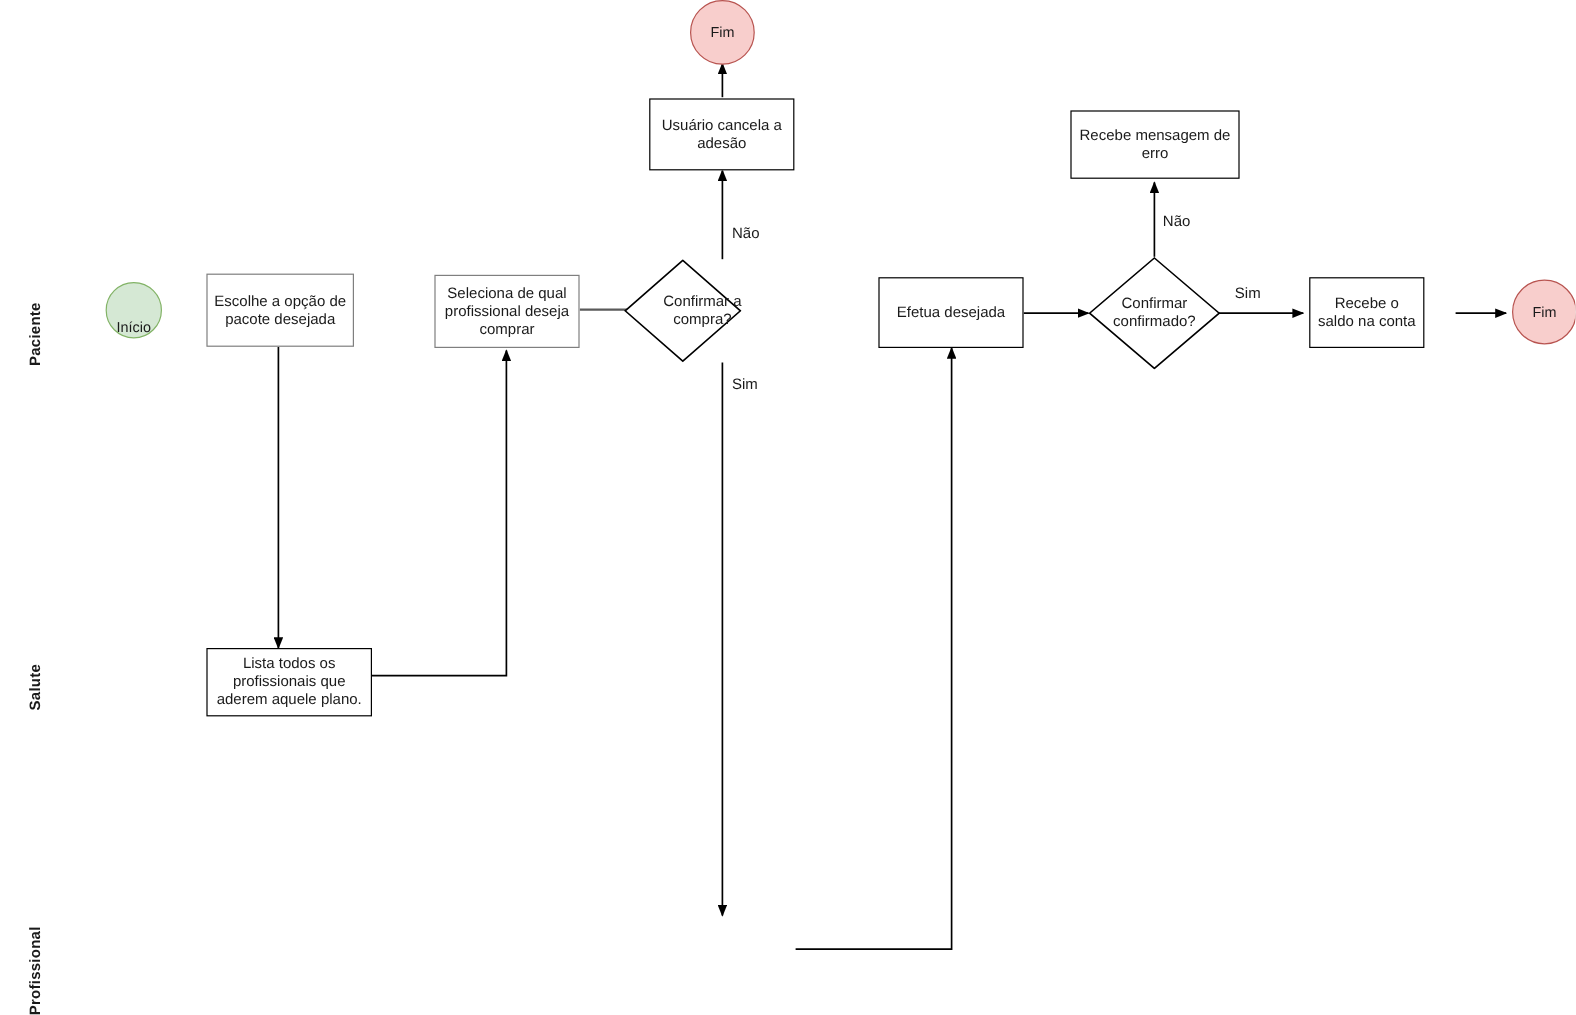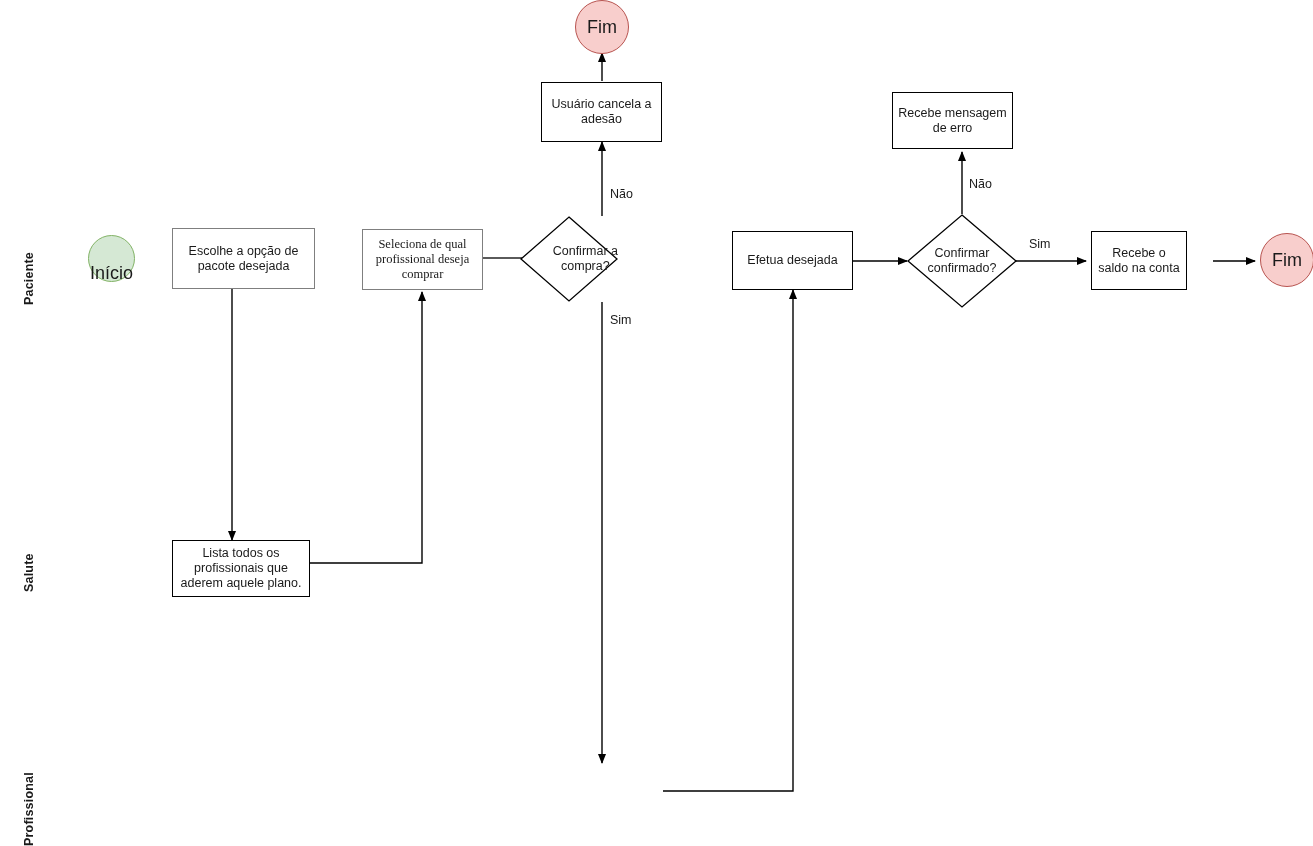--- a/index.html
+++ b/index.html
@@ -41,21 +41,21 @@
   .node.process {
     background: #ffffff;
     border: 1.6px solid #7f7f7f;
     padding: 2px 4px;
   }
   .node.process.thin {
     border: 1.2px solid #000000;
   }
   .node.terminator {
     border-radius: 50%;
-    font-size: 18px;
+    font-size: 12px;
   }
   .node.terminator.start {
     background: #d5e8d4;
     border: 1.4px solid #82b366;
     align-items: flex-end;
   }
   .node.terminator.end {
     background: #f8cecc;
     border: 1.4px solid #b85450;
   }
@@ -134,29 +134,29 @@
   </svg>
 
   <div class="lane-label" style="left:22px; top:305px;">Paciente</div>
   <div class="lane-label" style="left:22px; top:592px;">Salute</div>
   <div class="lane-label" style="left:22px; top:846px;">Profissional</div>
 
   <div class="node terminator start" style="left:88px; top:235px; width:47px; height:47px;">
     <span>Início</span>
   </div>
 
-  <div class="node process" style="left:172px; top:228px; width:143px; height:61px;">
+  <div class="node process" style="left:172px; top:228px; width:123px; height:61px;">
     <span>Escolhe a opção de pacote desejada</span>
   </div>
 
   <div class="node process thin" style="left:172px; top:540px; width:138px; height:57px;">
     <span>Lista todos os profissionais que aderem aquele plano.</span>
   </div>
 
-  <div class="node process" style="left:362px; top:229px; width:121px; height:61px;font-family:Liberation Serif, serif;">
+  <div class="node process" style="left:362px; top:229px; width:121px; height:61px;">
     <span>Seleciona de qual profissional deseja comprar</span>
   </div>
 
   <div class="node decision" style="left:520px; top:216px; width:98px; height:86px;justify-content:flex-end;">
     <svg class="dia-shape" viewBox="0 0 98 86" preserveAspectRatio="none">
       <polygon points="49,1 97,43 49,85 1,43" fill="#ffffff" stroke="#000000" stroke-width="1.3"></polygon>
     </svg>
     <div class="dia-label">
       <div>Confirmar a</div>
       <div>compra?</div>
@@ -179,21 +179,21 @@
   <div class="node decision" style="left:907px; top:214px; width:110px; height:94px;">
     <svg class="dia-shape" viewBox="0 0 110 94" preserveAspectRatio="none">
       <polygon points="55,1 109,47 55,93 1,47" fill="#ffffff" stroke="#000000" stroke-width="1.3"></polygon>
     </svg>
     <div class="dia-label">
       <div>Confirmar</div>
       <div>confirmado?</div>
     </div>
   </div>
 
-  <div class="node process thin" style="left:892px; top:92px; width:121px; height:57px;">
+  <div class="node process thin" style="left:892px; top:92px; width:141px; height:57px;">
     <span>Recebe mensagem de erro</span>
   </div>
 
   <div class="node process thin" style="left:1091px; top:231px; width:96px; height:59px;">
     <span>Recebe o saldo na conta</span>
   </div>
 
   <div class="node terminator end" style="left:1260px; top:233px; width:54px; height:54px;">
     <span>Fim</span>
   </div>

